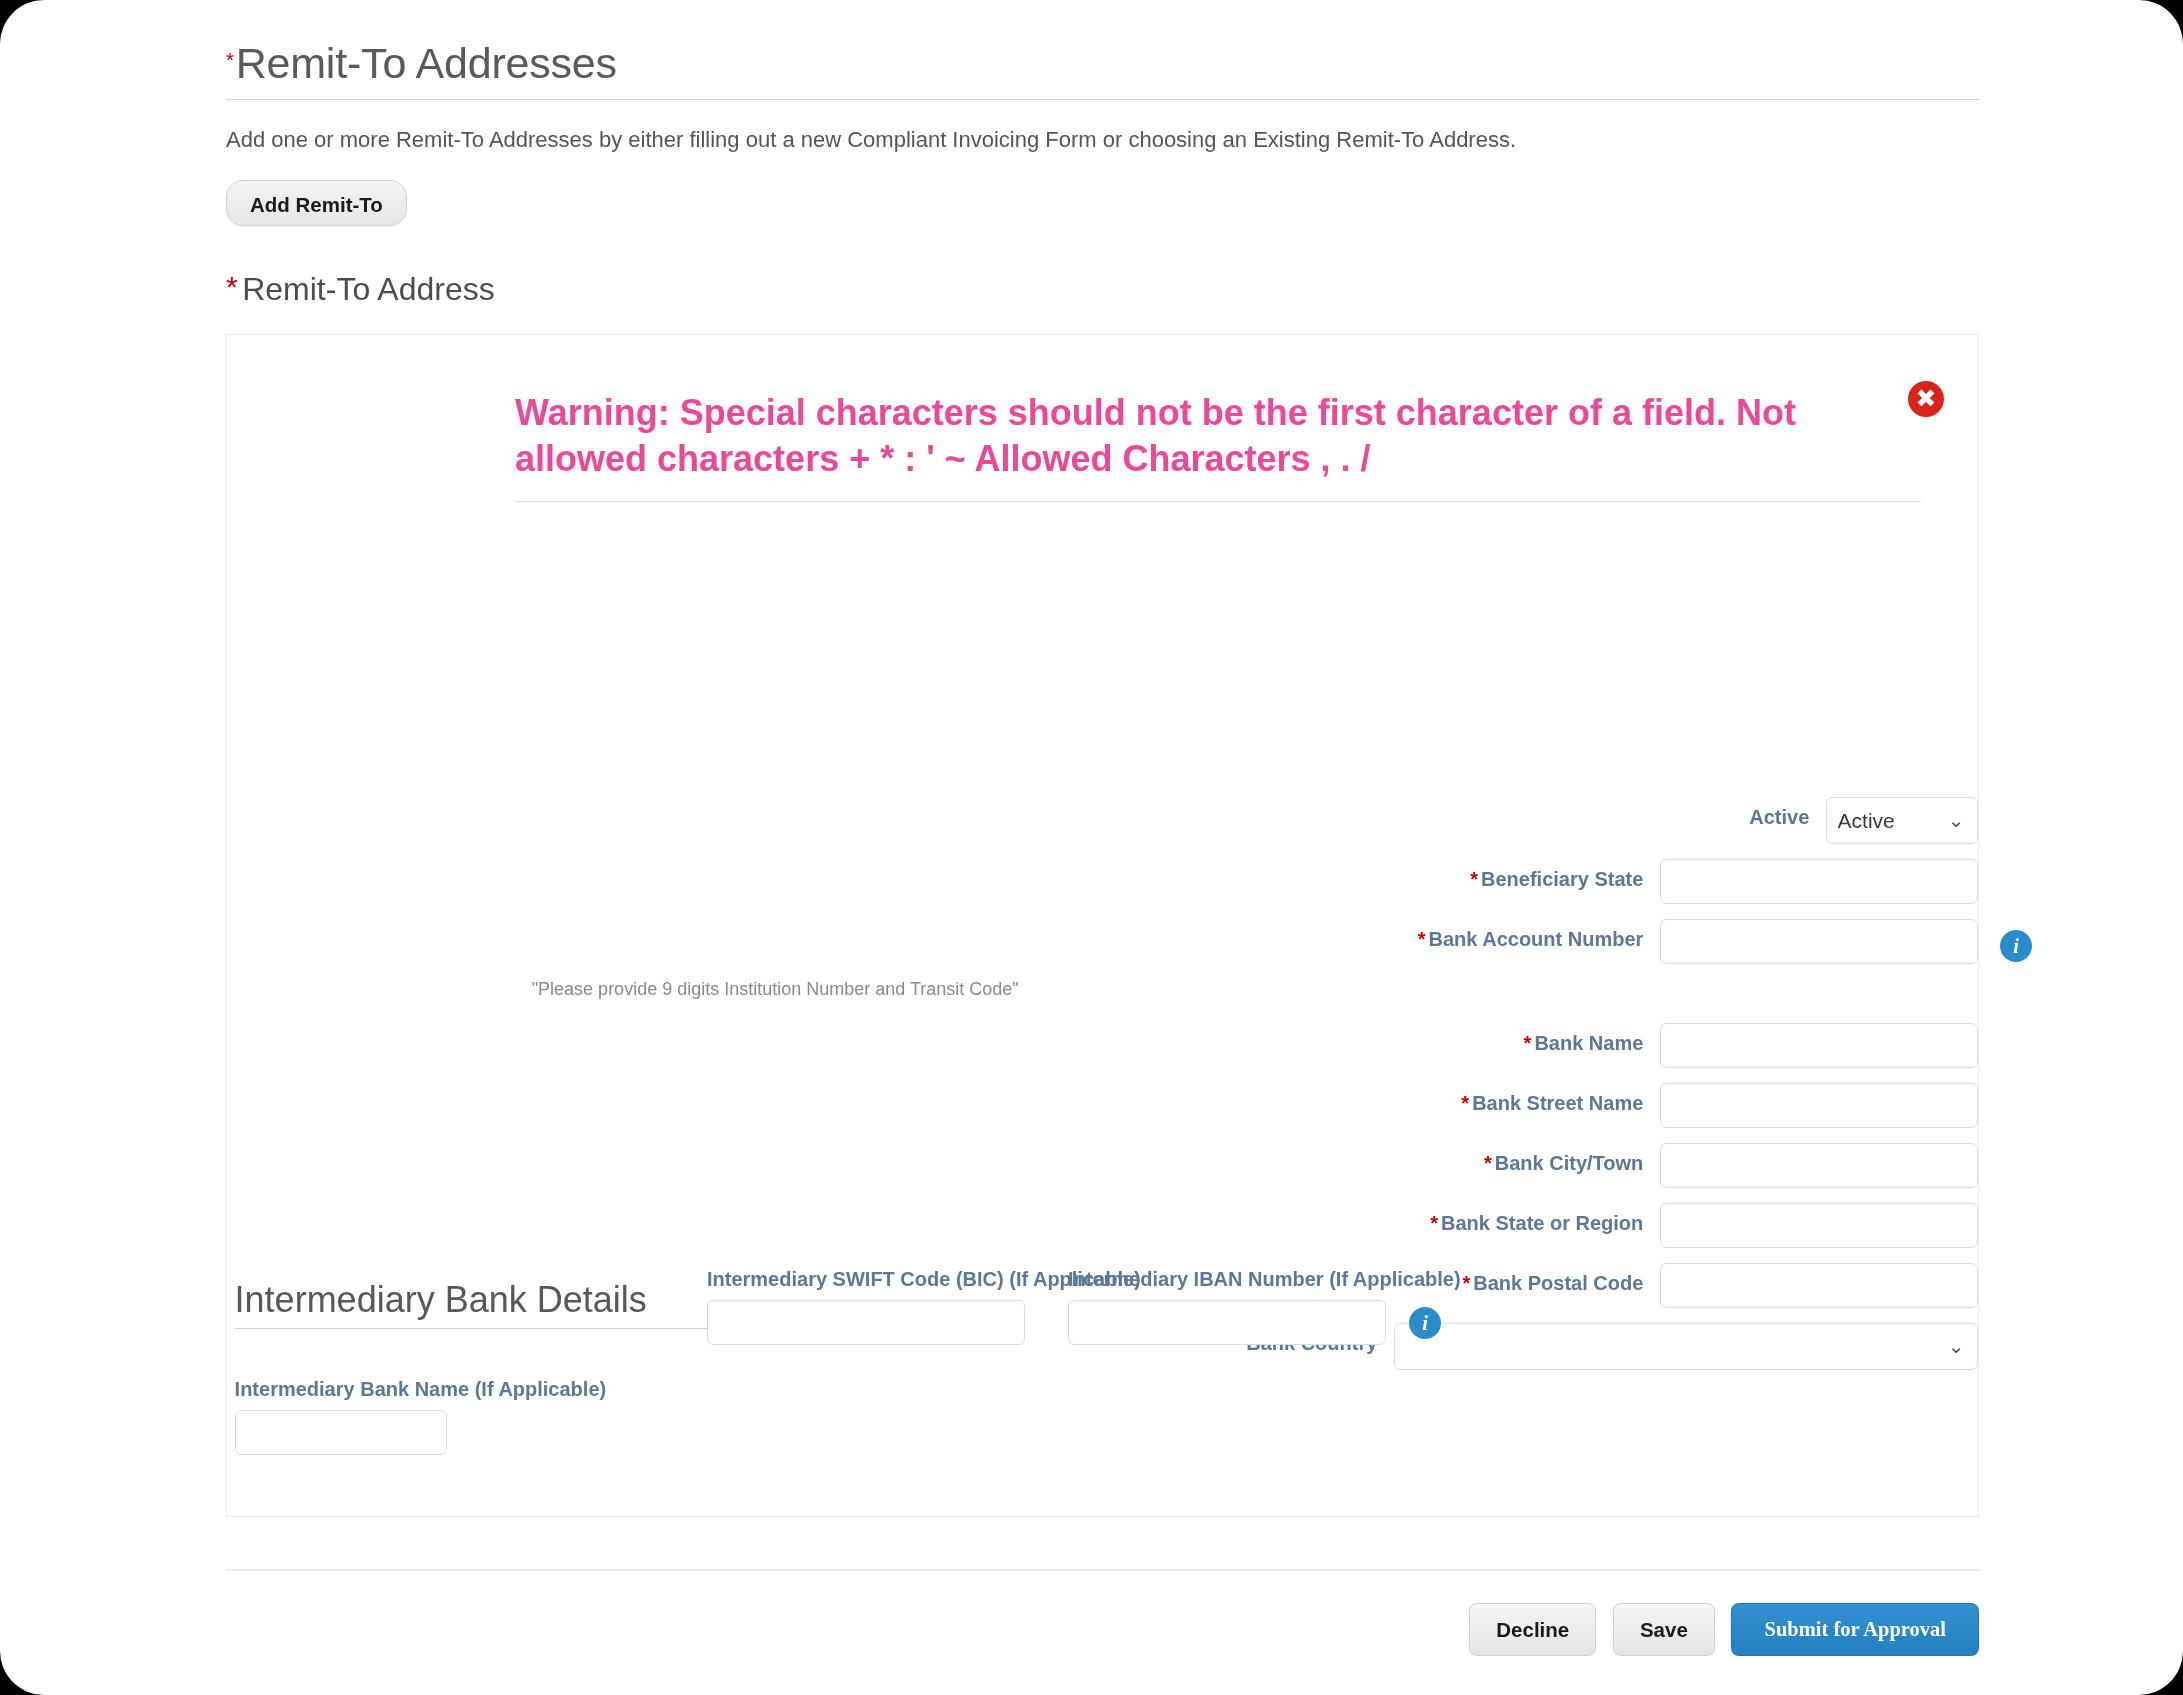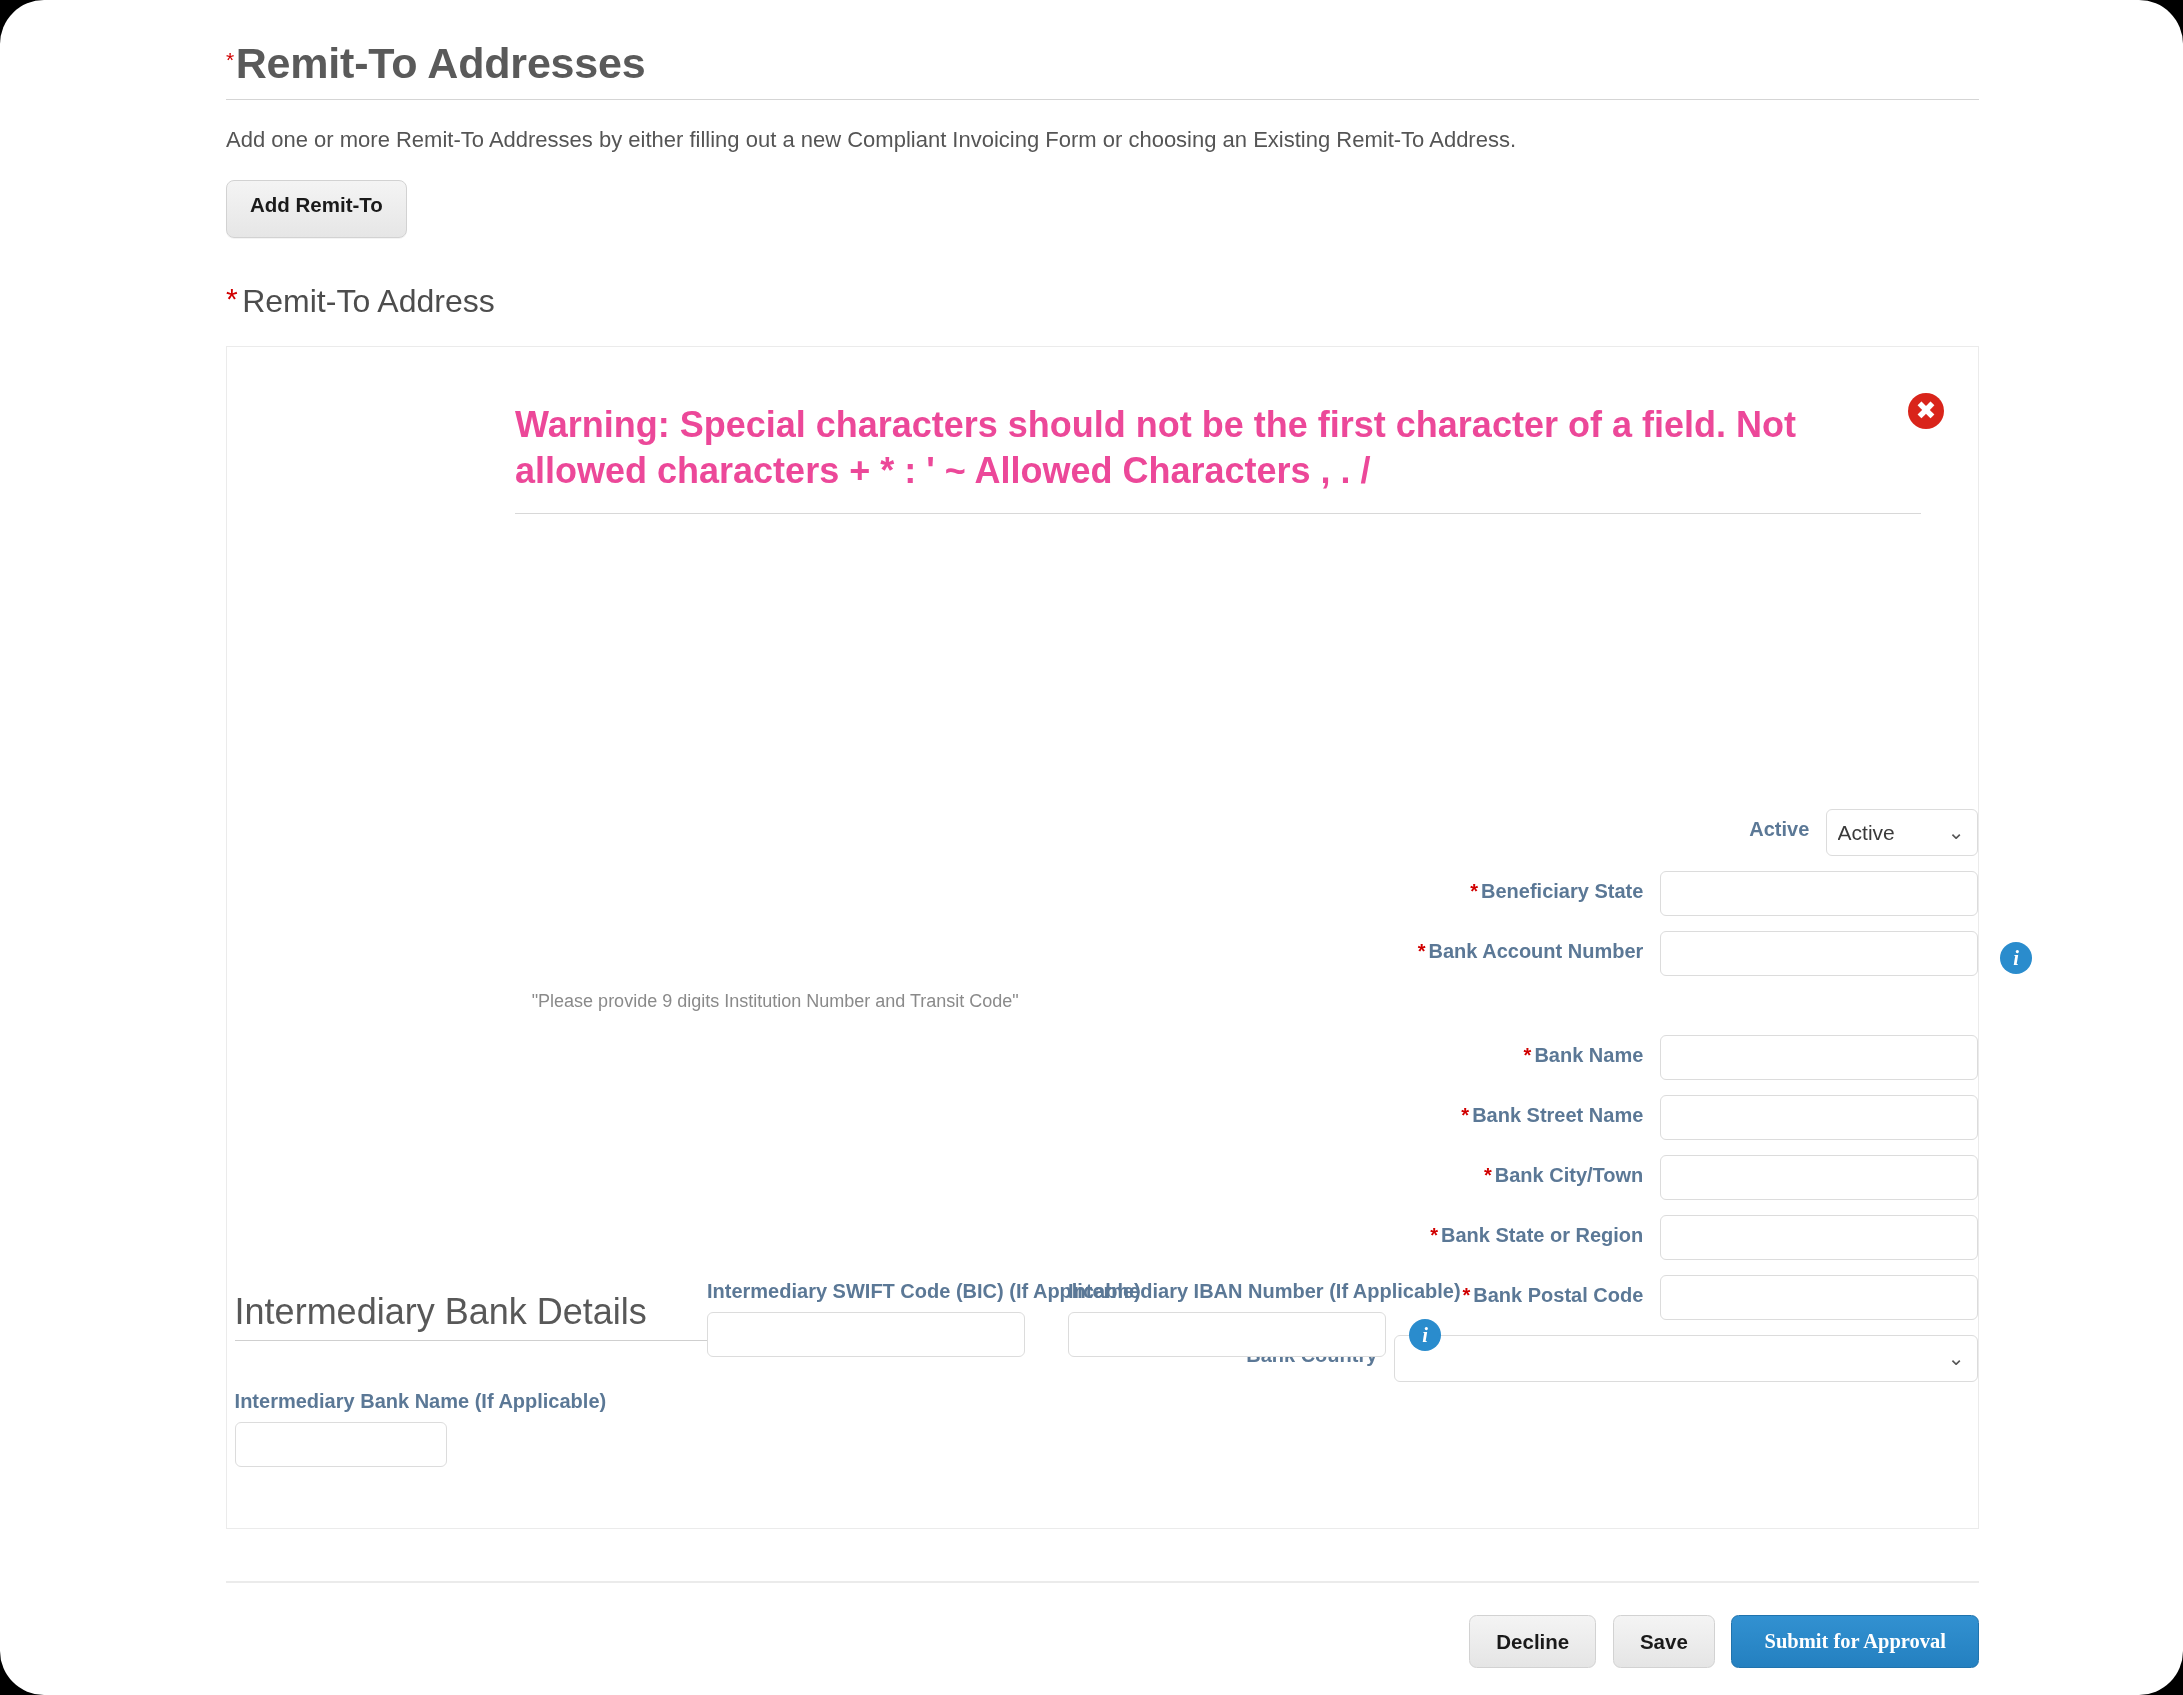--- a/index.html
+++ b/index.html
@@ -33,42 +33,42 @@
   }
   .section-head .ast {
     color: #d10000;
     font-size: 21px;
     vertical-align: 10.6px;
     margin-right: 1.5px;
   }
   .section-head .txt {
     color: #5a5a5a;
     font-size: 43px;
-    font-weight: 700;
+    font-weight: 400;
     letter-spacing: -0.2px;
     margin-top: 24px;
   }
 
   .intro {
     margin-top: 27px;
     color: #555555;
     font-size: 22px;
     line-height: 1.2;
   }
 
   .add-btn {
     margin-top: 27px;
     display: inline-block;
-    padding: 12px 23px 20px 23px;
+    padding: 12px 23px 8px 23px;
     font-size: 20.5px;
     font-weight: bold;
     color: #1a1a1a;
     background: linear-gradient(180deg, #f4f4f4 0%, #e6e6e6 100%);
     border: 0.8px solid #d2d2d2;
-    border-radius: 8px;
+    border-radius: 17px;
     cursor: pointer;
     box-shadow: 0 0.8px 0 rgba(0,0,0,0.06);
   }
 
   .sub-head {
     margin-top: 44px;
     font-size: 32px;
     color: #4d4d4d;
     font-weight: 400;
     white-space: nowrap;

